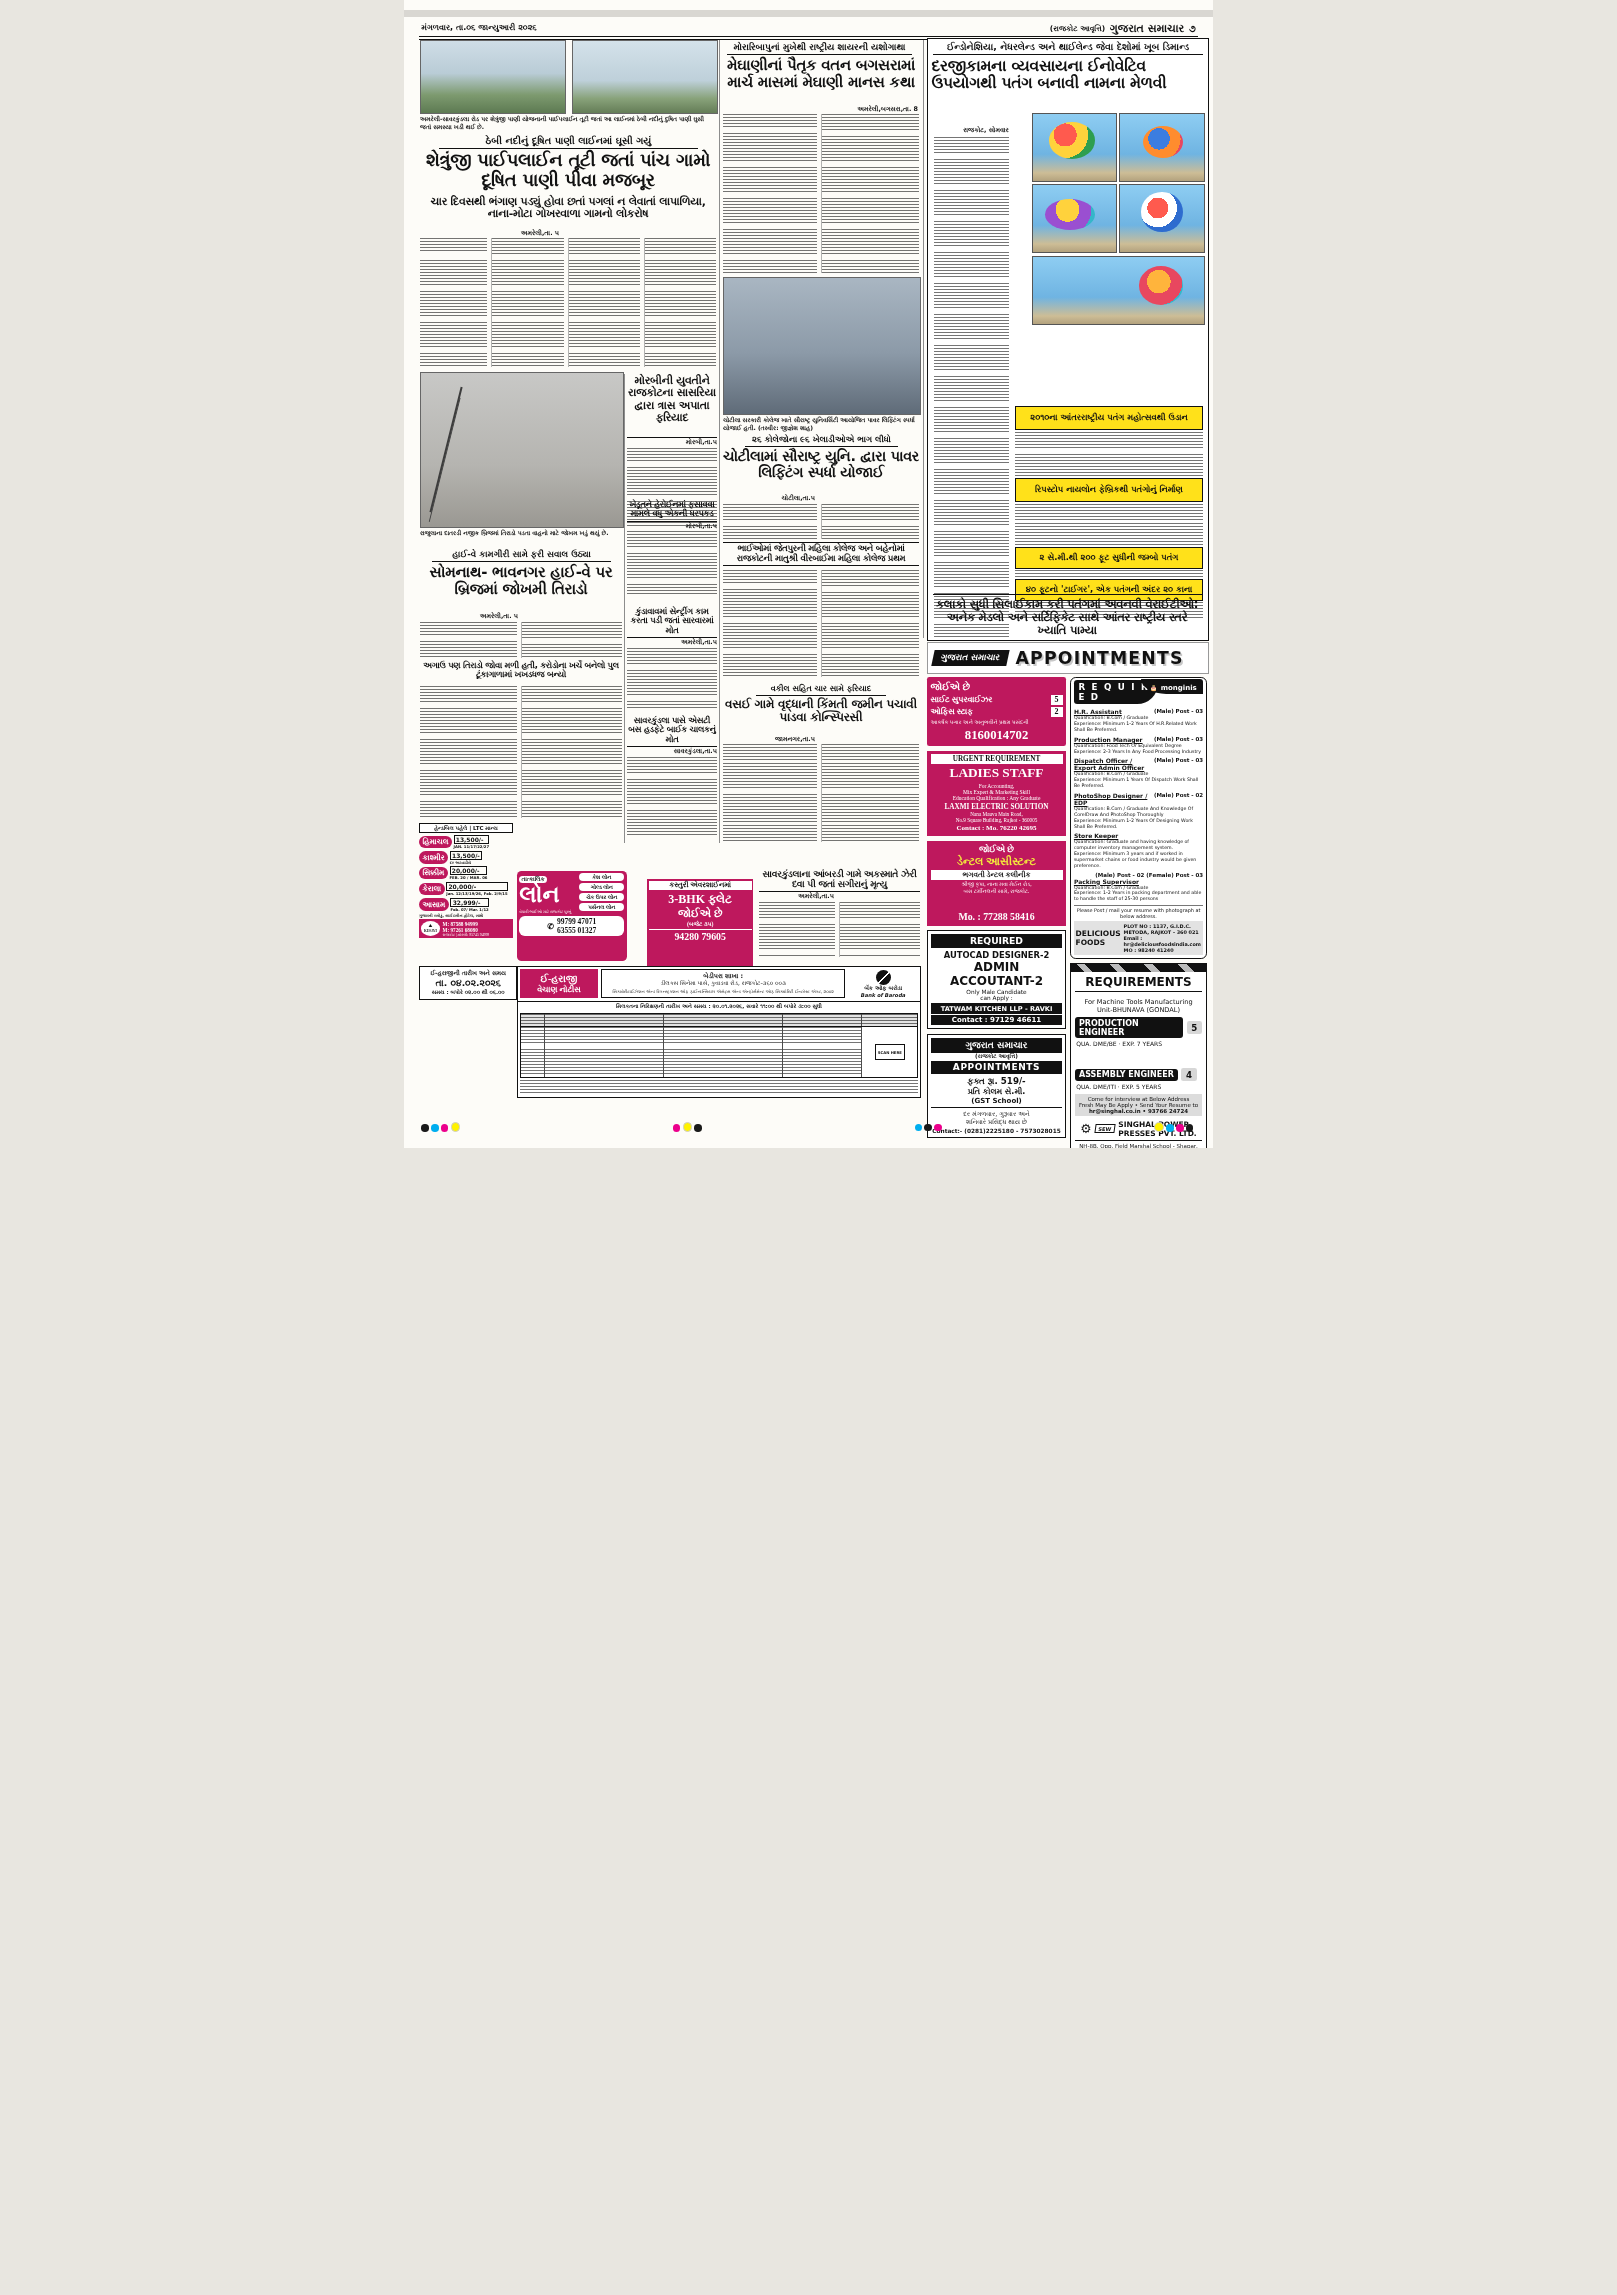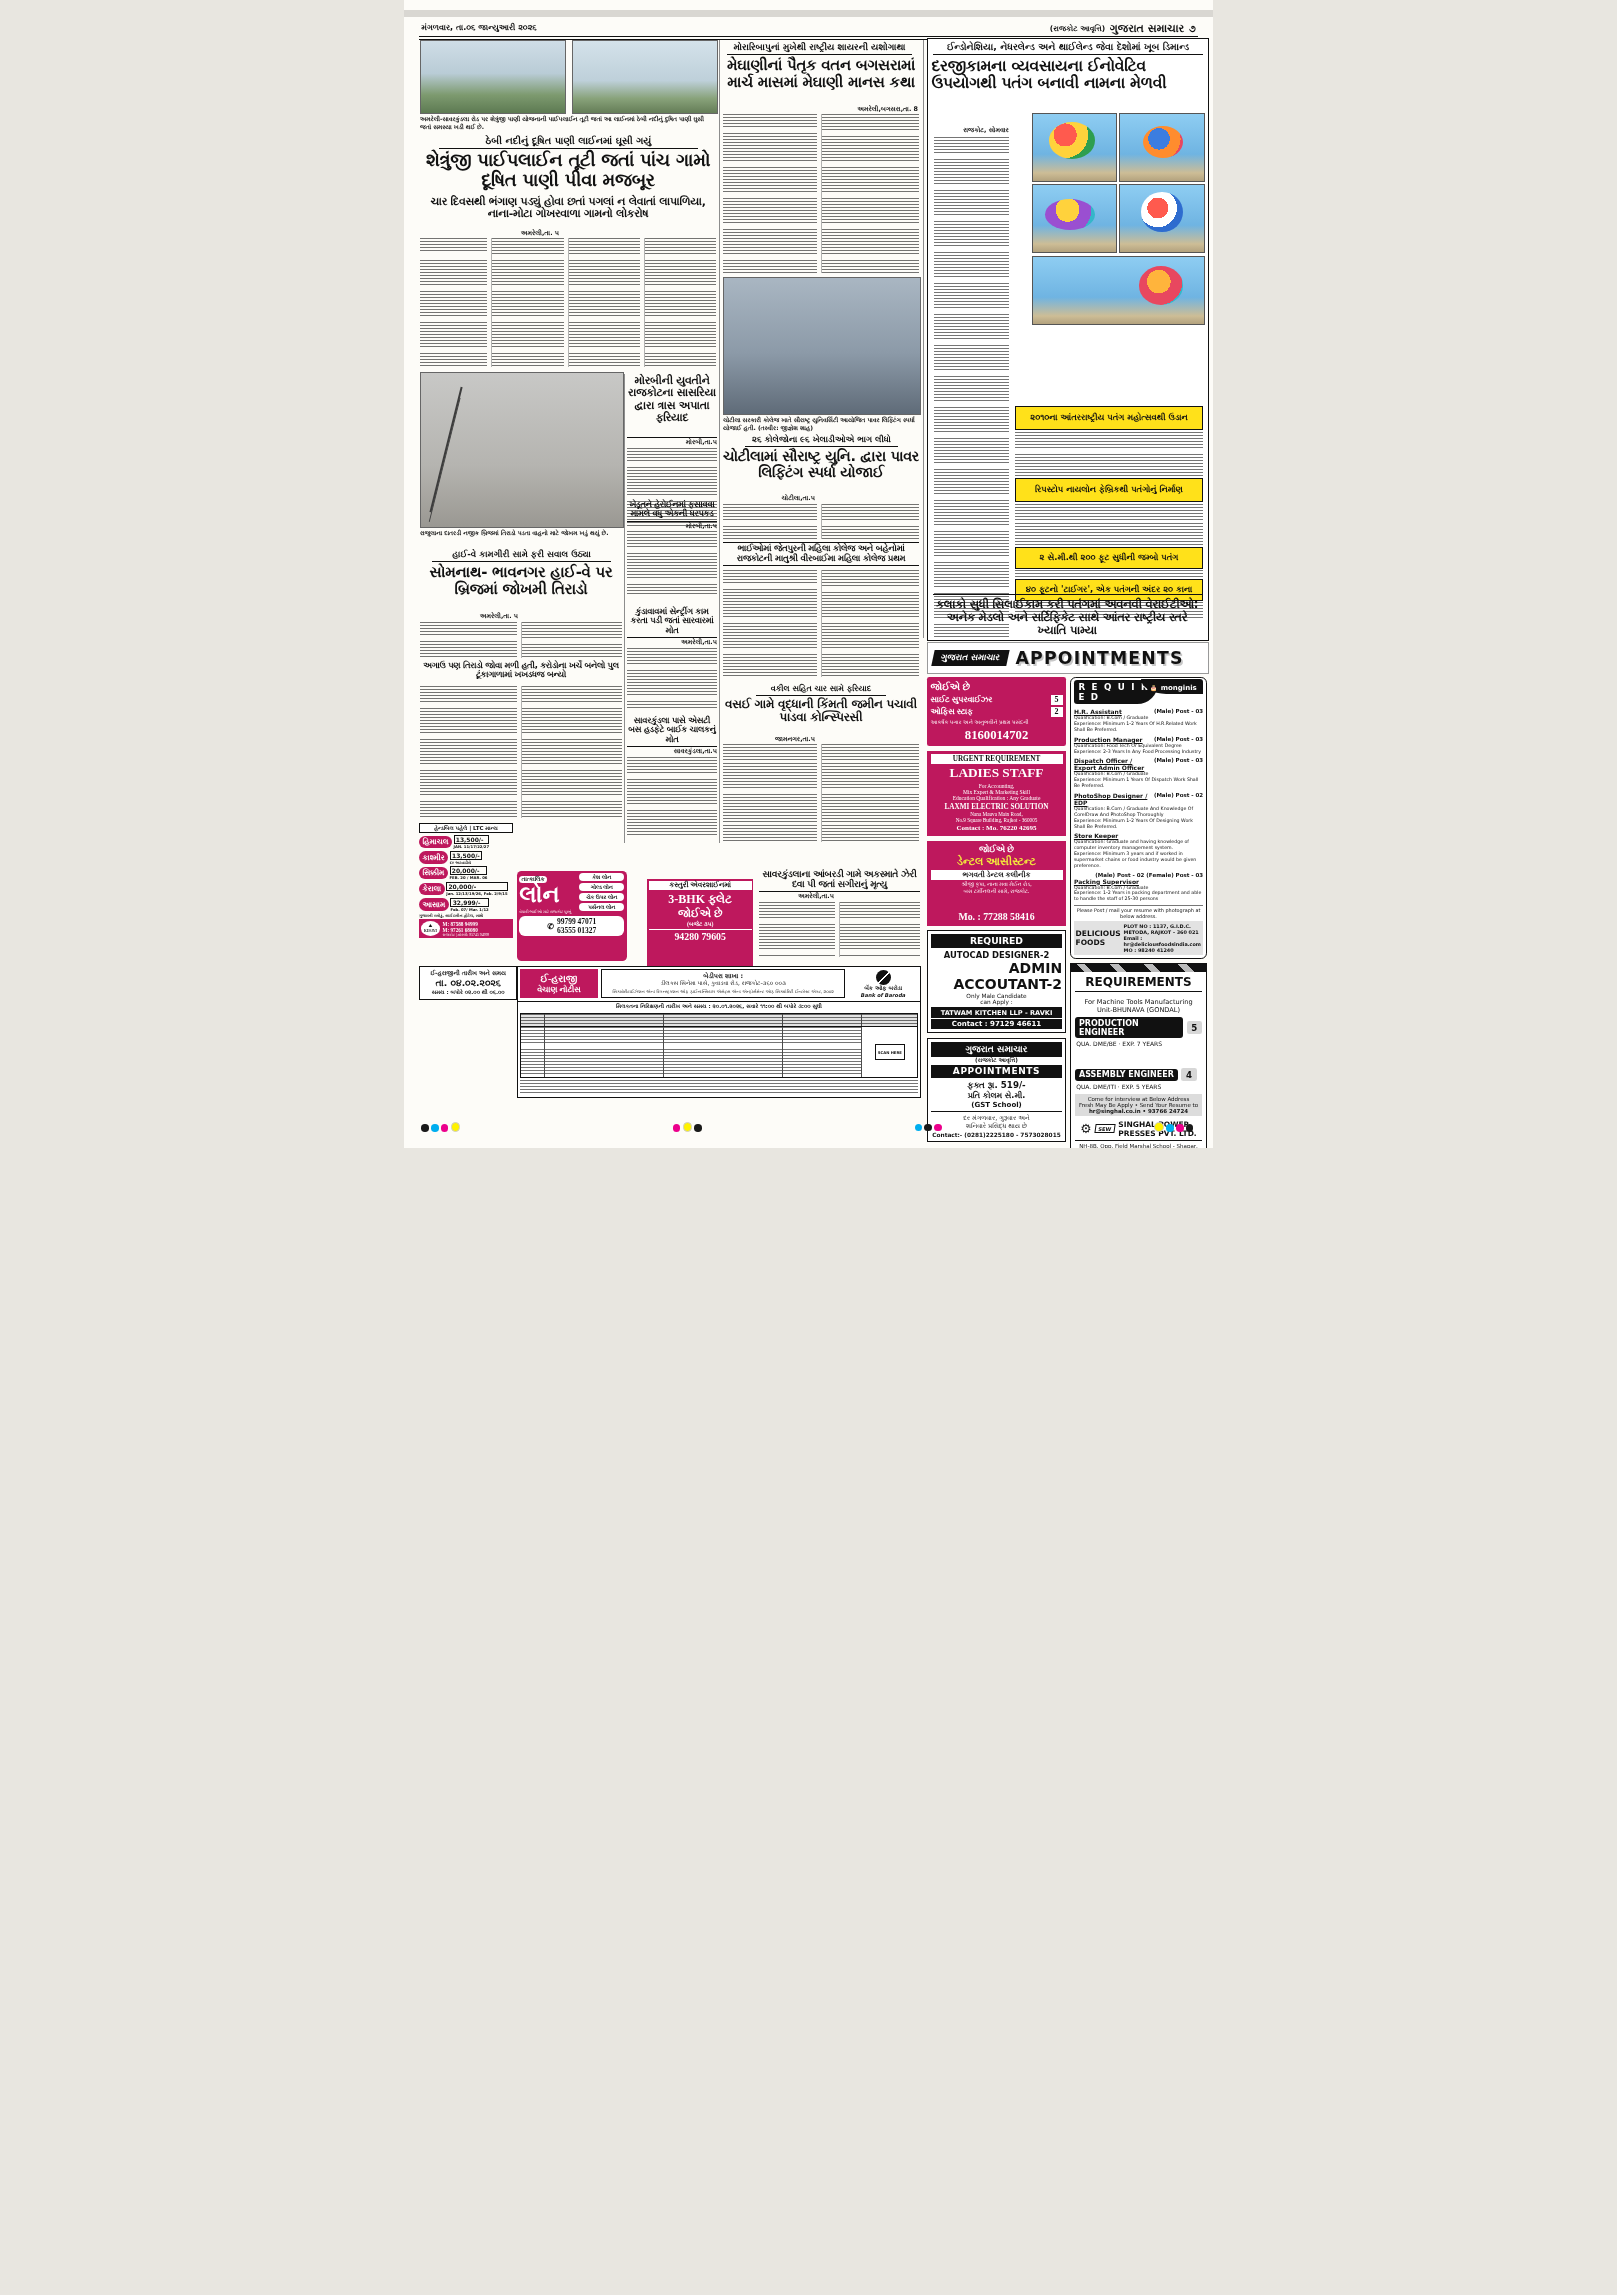--- a/index.html
+++ b/index.html
@@ -221,21 +221,21 @@
       <div class="b ctr" style="font-size:11px;color:#f3e93c;">ડેન્ટલ આસીસ્ટન્ટ</div>
       <div class="b ctr" style="font-size:7.2px;background:#fff;color:#111;margin-top:2.3px;padding:0.6px;">ભગવતી ડેન્ટલ કલીનીક</div>
       <div class="ctr" style="font-size:5.5px;margin-top:1.7px;">શ્રીજી કૃપા, નાના મવા મેઈન રોડ,</div>
       <div class="ctr" style="font-size:5.5px;">બસ ટર્મીનલની સામે, રાજકોટ.</div>
       <div class="b ctr" style="font-size:9.8px;margin-top:16px;">Mo. : 77288 58416</div>
     </div>
 
     <div class="adframe" style="padding:2.9px;border-width:1.7px;">
       <div class="b ctr" style="font-size:9.2px;background:#111;color:#fff;padding:1.2px;">REQUIRED</div>
       <div class="b ctr" style="font-size:8.4px;margin-top:2.3px;">AUTOCAD DESIGNER-2</div>
-      <div class="b ctr" style="font-size:14px;text-align:right;">ADMIN ACCOUTANT-2</div>
+      <div class="b ctr" style="font-size:12px;">ADMIN ACCOUTANT-2</div>
       <div class="ctr" style="font-size:5.8px;margin-top:1.2px;">Only Male Candidate</div>
       <div class="ctr" style="font-size:5.8px;">can Apply :</div>
       <div class="b ctr" style="font-size:6.6px;background:#111;color:#fff;margin-top:2.3px;padding:1.2px;">TATWAM KITCHEN LLP - RAVKI</div>
       <div class="b ctr" style="font-size:7px;background:#111;color:#fff;margin-top:1.2px;padding:1.2px;">Contact : 97129 46611</div>
     </div>
 
     <div class="adframe" style="padding:2.9px;">
       <div class="b ctr" style="background:#111;color:#fff;font-size:9.2px;font-family:'DejaVu Serif',serif;padding:1.7px;">ગુજરાત સમાચાર</div>
       <div class="b ctr" style="font-size:5.8px;">(રાજકોટ આવૃત્તિ)</div>
       <div class="b ctr" style="font-size:9px;background:#111;color:#fff;margin-top:1.2px;padding:1.2px;letter-spacing:0.6px;">APPOINTMENTS</div>

